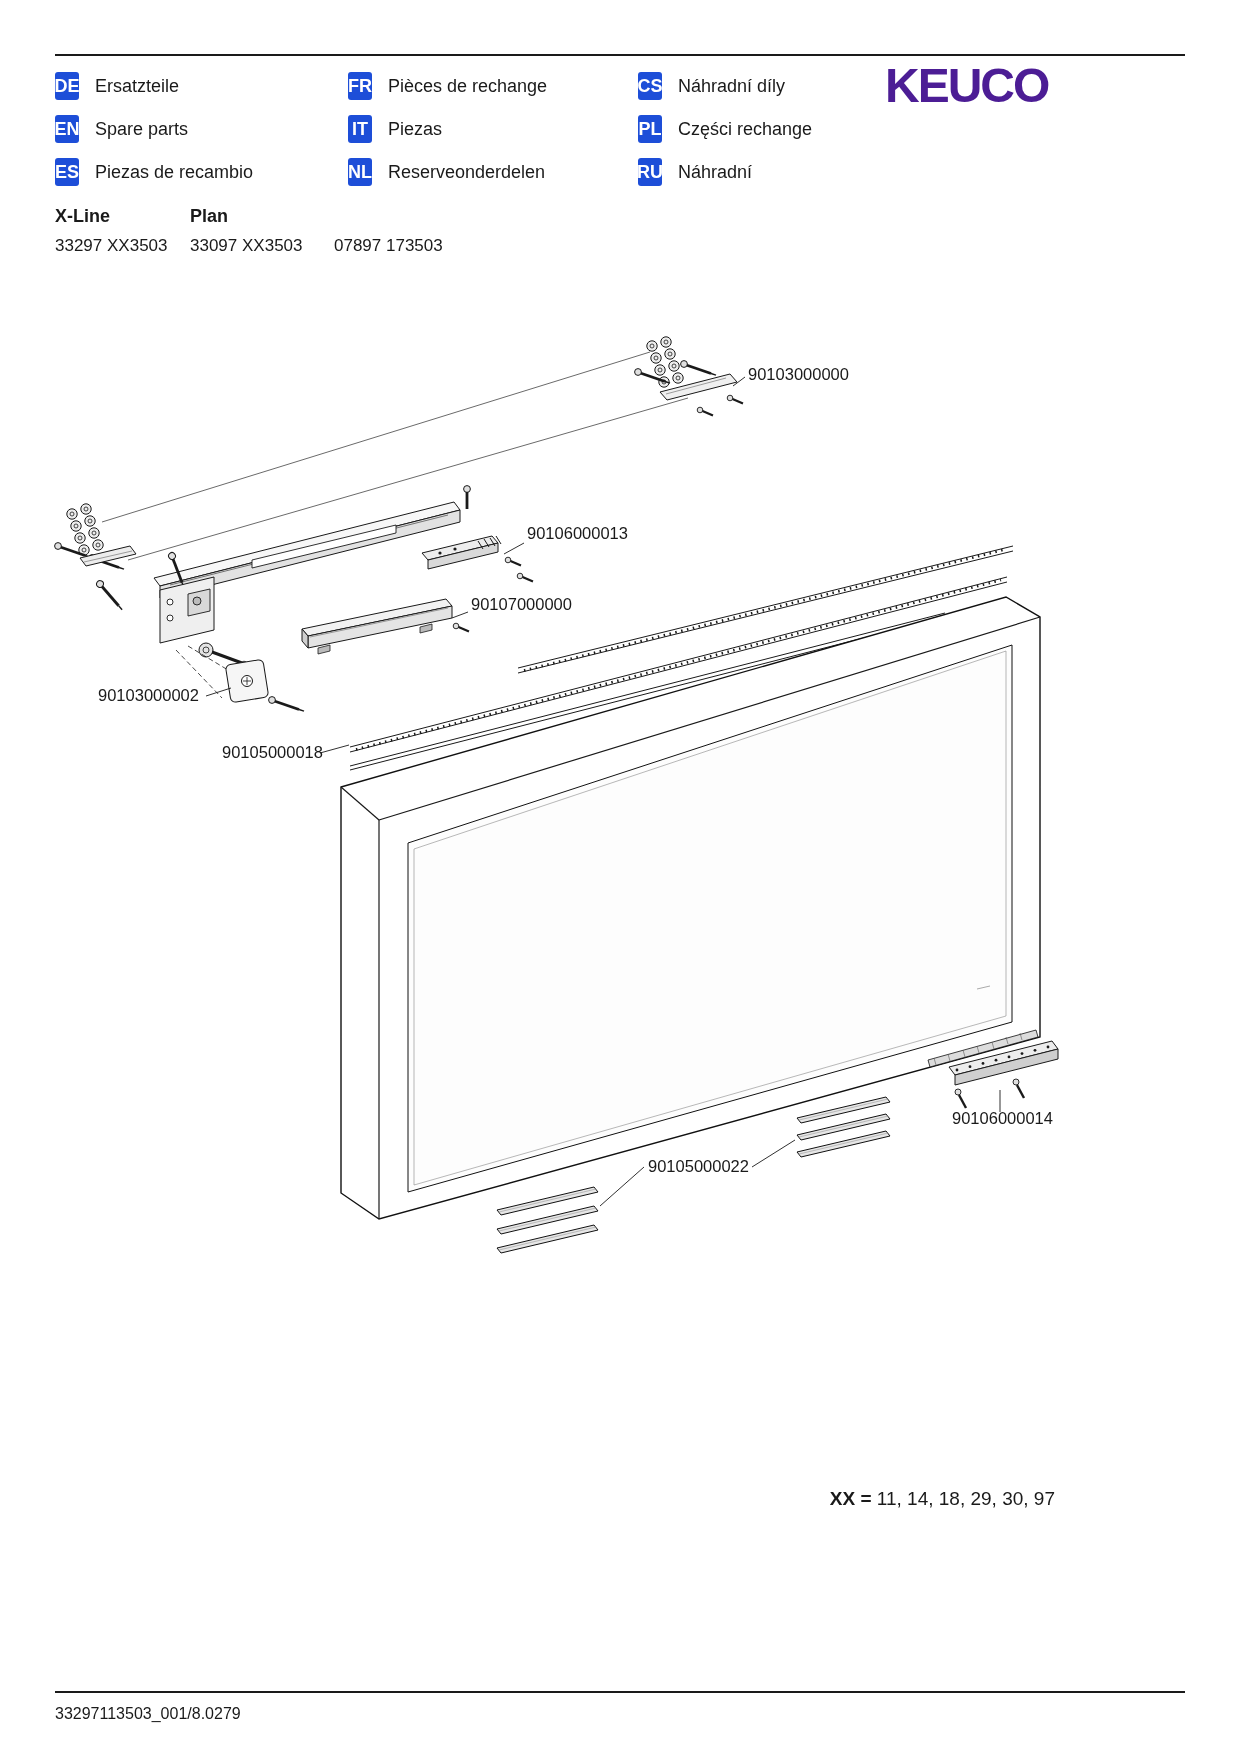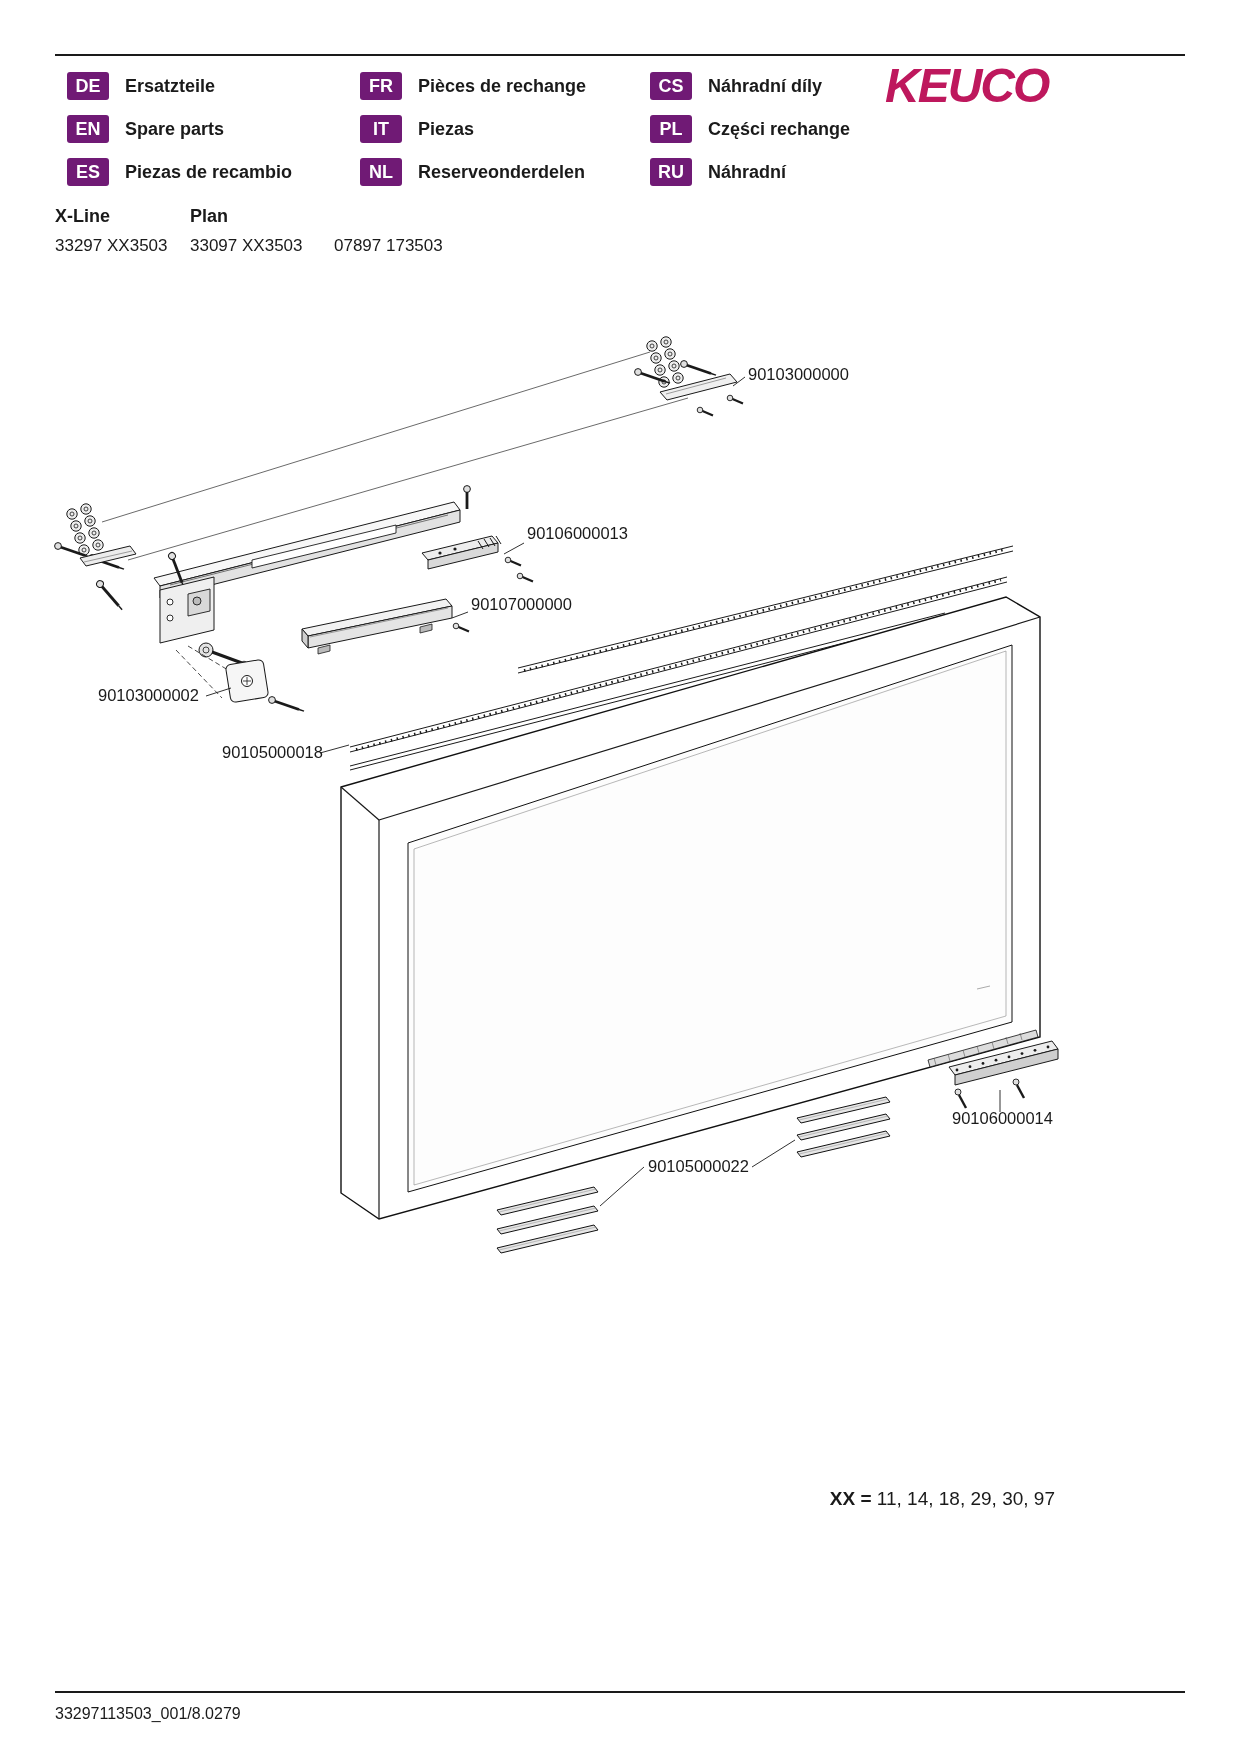--- a/index.html
+++ b/index.html
@@ -7,26 +7,26 @@
   body { font-family:"Liberation Sans", sans-serif; color:#1a1a1a; }
   .page { position:relative; width:1240px; height:1754px; margin:0 auto; background:#fff; overflow:hidden; }
 
   .rule { position:absolute; left:55px; width:1130px; height:2px; background:#1a1a1a; }
   .top-rule { top:54px; }
   .bottom-rule { top:1691px; }
 
   .lang-col { position:absolute; top:72px; display:flex; flex-direction:column; gap:15px; }
   .col-1 { left:55px; } .col-2 { left:348px; } .col-3 { left:638px; }
   .lang-row { display:flex; align-items:center; gap:16px; height:28px; }
-  .lang-badge { width:42px; height:28px; background:#701a75; color:#fff; font-weight:bold;
-                font-size:18px; display:flex; align-items:center; justify-content:center; border-radius:3px;margin-left:12px; }
-  .lang-label { font-size:18px; font-weight:bold; white-space:nowrap; }
+  .lang-badge { width:24px; height:28px; background:#1d4ed8; color:#fff; font-weight:bold;
+                font-size:18px; display:flex; align-items:center; justify-content:center; border-radius:3px; }
+  .lang-label { font-size:18px; font-weight:normal; white-space:nowrap; }
 
   .brand { position:absolute; left:885px; top:58px; font-size:48px; font-weight:800;
-           letter-spacing:-2px; color:#be185d;font-style:italic; }
+           letter-spacing:-2px; color:#4c1d95; }
 
   .series  { position:absolute; left:55px;  top:206px; font-size:18px; font-weight:bold; }
   .model   { position:absolute; left:190px; top:206px; font-size:18px; font-weight:bold; }
   .pnum    { position:absolute; top:236px; font-size:17px; white-space:nowrap; }
   .pnum-1 { left:55px; } .pnum-2 { left:190px; } .pnum-3 { left:334px; }
 
   .variants { position:absolute; right:185px; top:1488px; font-size:19px; white-space:nowrap; }
   .variants b { font-weight:bold;text-align:center; }
   .docnum { position:absolute; left:55px; top:1705px; font-size:16px; }
 

